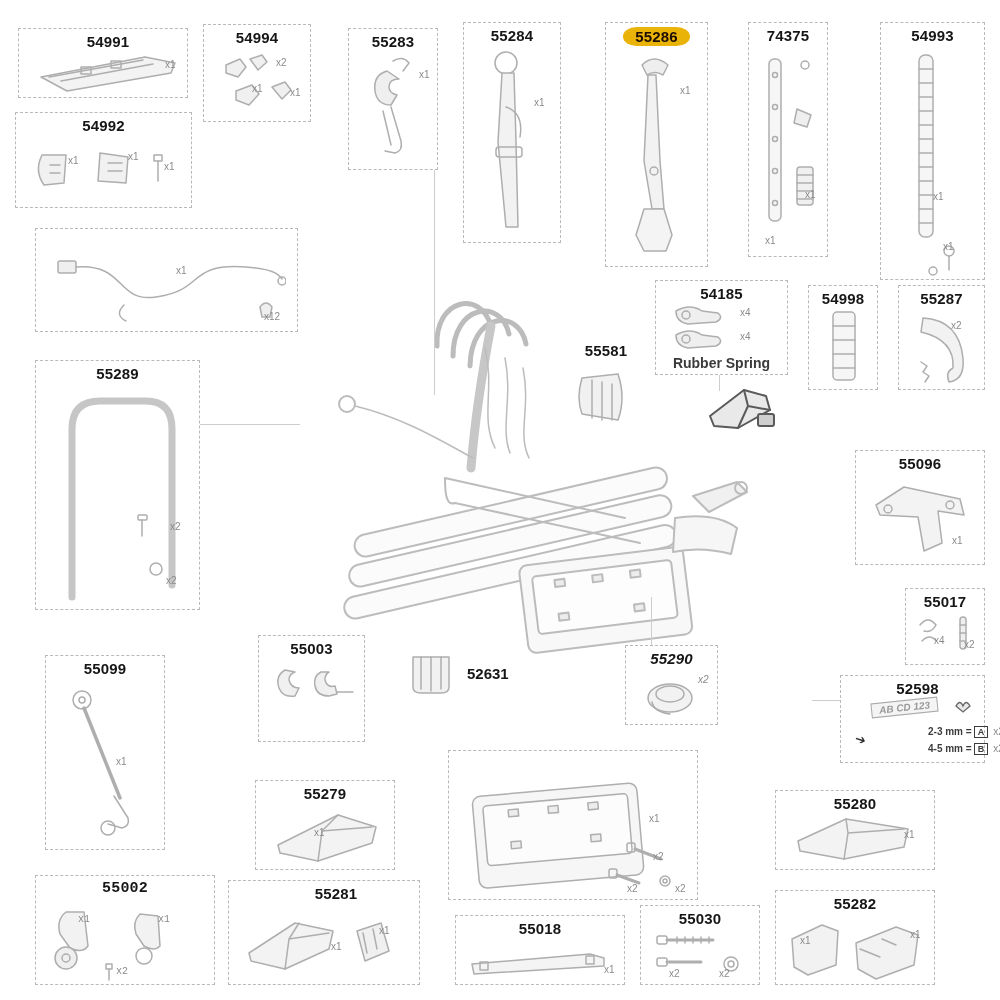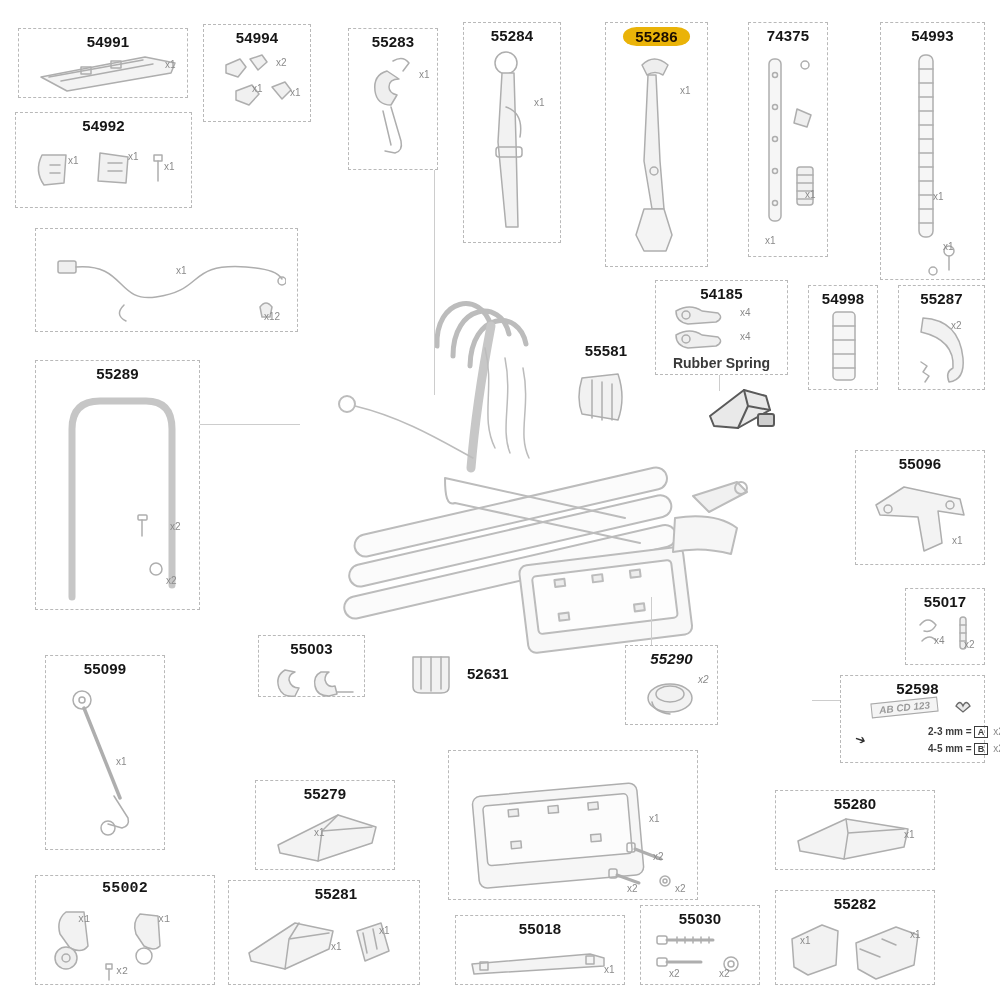--- a/index.html
+++ b/index.html
@@ -315,21 +315,21 @@
       <circle cx="28" cy="20" r="9"></circle>
       <circle cx="28" cy="20" r="3"></circle>
       <path d="M30,28 L66,118" stroke-width="3.5"></path>
       <path d="M60,116 l14,22 q2,8 -6,10 l-14,-4"></path>
       <circle cx="54" cy="148" r="7"></circle>
     </g>
   </svg>
   <span class="qty" style="left:70px;top:100px;">x1</span>
 </div>
 
-<div class="box" style="left:258px;top:635px;width:107px;height:62px;">
+<div class="box" style="left:258px;top:635px;width:107px;height:107px;">
   <div class="plabel">55003</div>
   <svg class="art" style="left:6px;top:22px;" width="95" height="58" viewBox="0 0 95 58">
     <g stroke="#aeaeae" stroke-width="1.5" fill="none" stroke-linecap="round" stroke-linejoin="round">
       <path d="M20,12 q-10,6 -6,18 q4,10 16,8 l4,-8 q-8,0 -10,-8 q0,-6 6,-8 z" fill="#f0f0f0"></path>
       <path d="M56,14 q-8,4 -6,14 q2,10 14,10 l8,-2 -2,-8 q-8,2 -10,-6 q0,-6 4,-8 z" fill="#f0f0f0"></path>
       <path d="M72,34 h16"></path>
     </g>
   </svg>
 </div>
 

